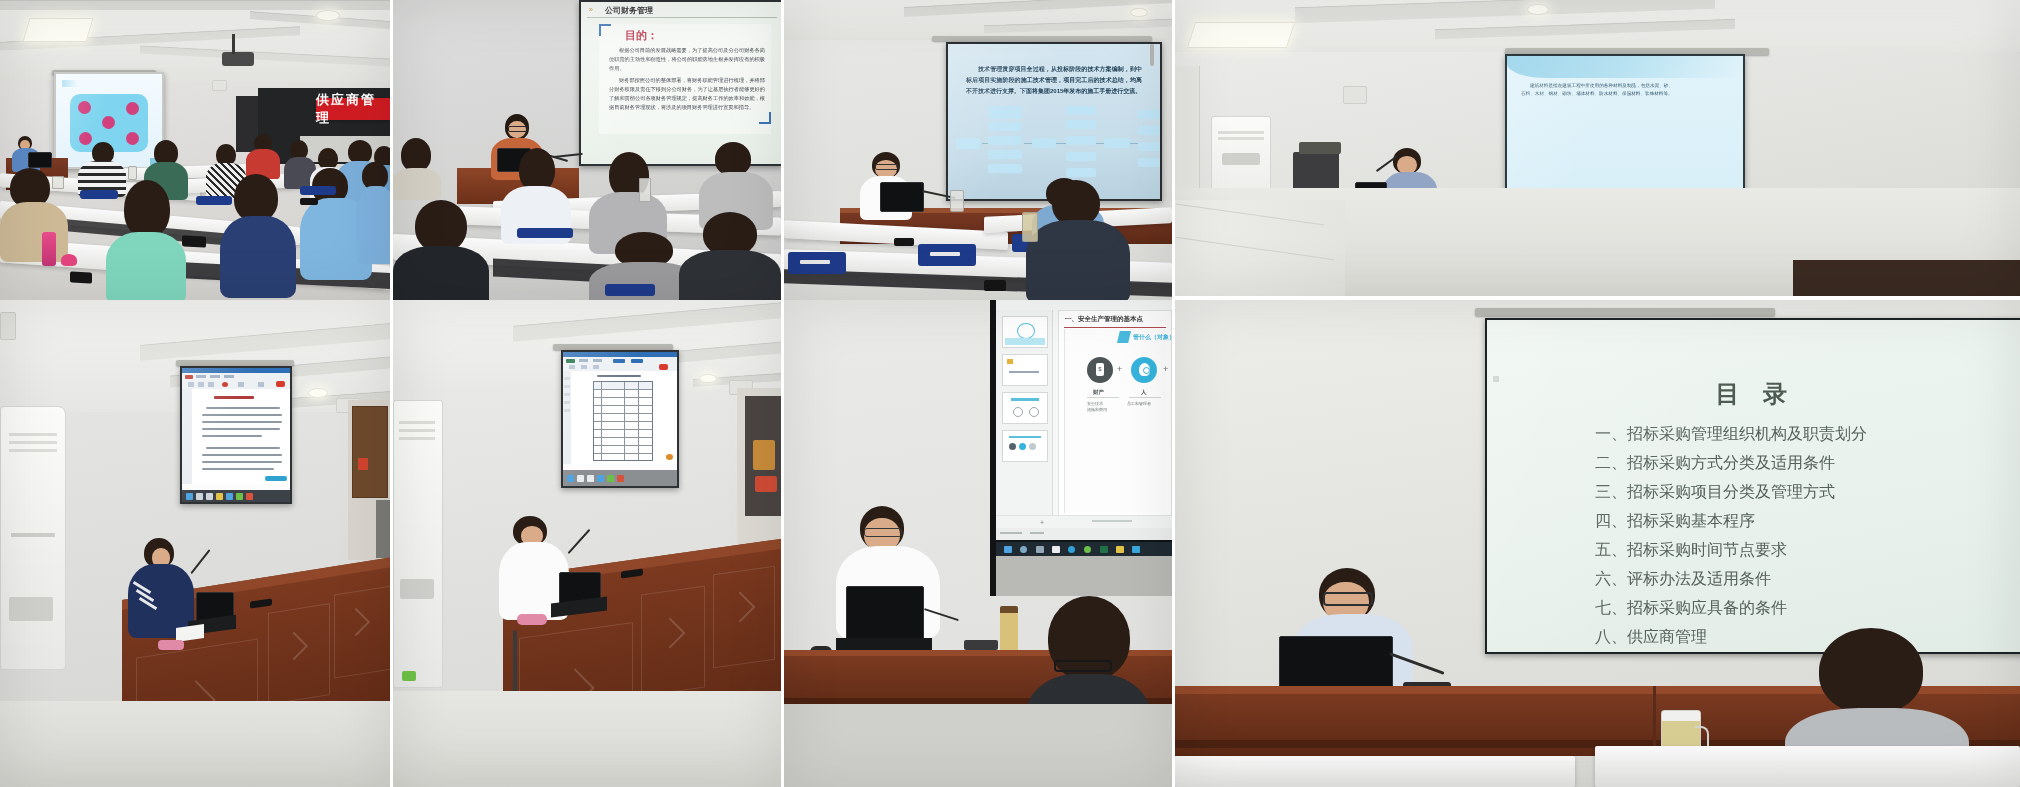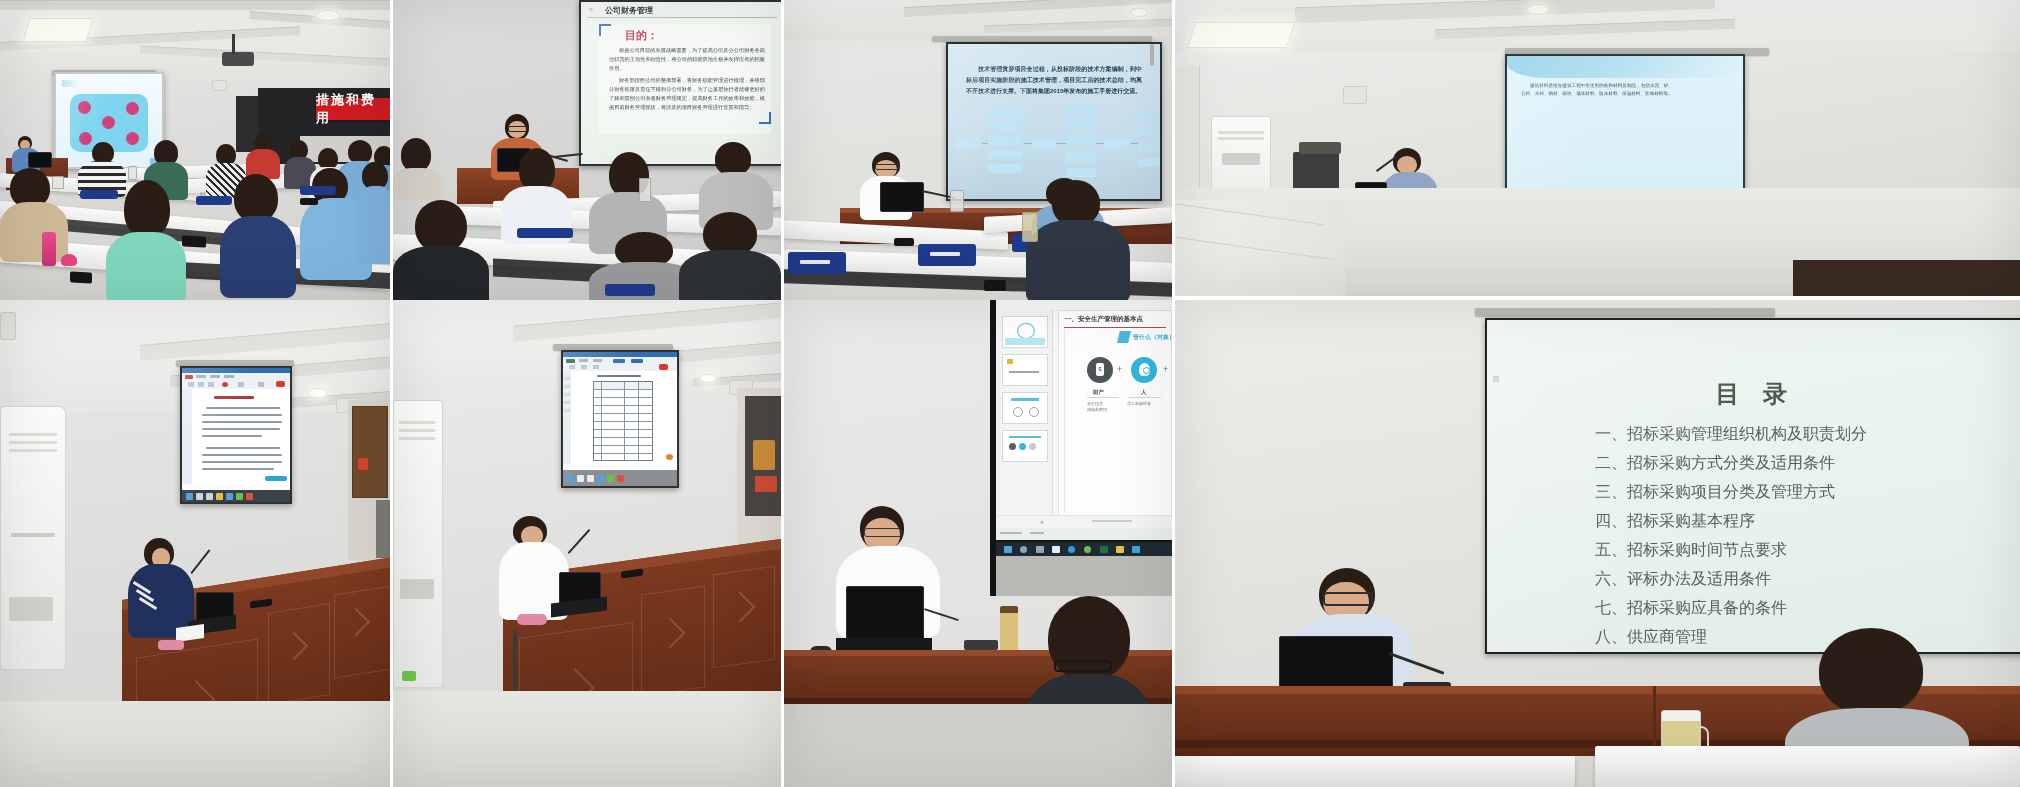--- a/index.html
+++ b/index.html
@@ -117,21 +117,21 @@
             <div class="circ" style="left:70px;top:58px;width:13px;height:13px;"></div>
             <div style="position:absolute;right:3px;bottom:2px;width:9px;height:7px;background:#6fc2e2;opacity:.8;"></div>
           </div>
           <div class="glare"></div>
         </div>
       </div>
 
       <div class="doorway" style="left:236px;top:96px;width:22px;height:56px;background:#2c2c2e;"></div>
       <div style="position:absolute;left:258px;top:88px;width:132px;height:76px;background:#222426;"></div>
       <div class="banner" style="left:316px;top:98px;width:74px;height:22px;font-size:13px;">
-        <span>措施和费用</span>
+        <span>供应商管理</span>
       </div>
       <div style="position:absolute;left:300px;top:136px;width:90px;height:26px;background:#cfcfcb;"></div>
       <div class="wallspk" style="left:212px;top:80px;width:13px;height:9px;"></div>
 
       <div class="desk" style="left:6px;top:158px;width:62px;height:32px;"></div>
       <div class="person" style="left:12px;top:136px;width:28px;height:34px;">
         <div class="head" style="left:6px;top:0;width:14px;height:14px;"></div>
         <div class="face" style="left:8px;top:4px;width:10px;height:10px;"></div>
         <div class="body" style="left:0;top:12px;width:28px;height:24px;background:#5b89c4;"></div>
       </div>

